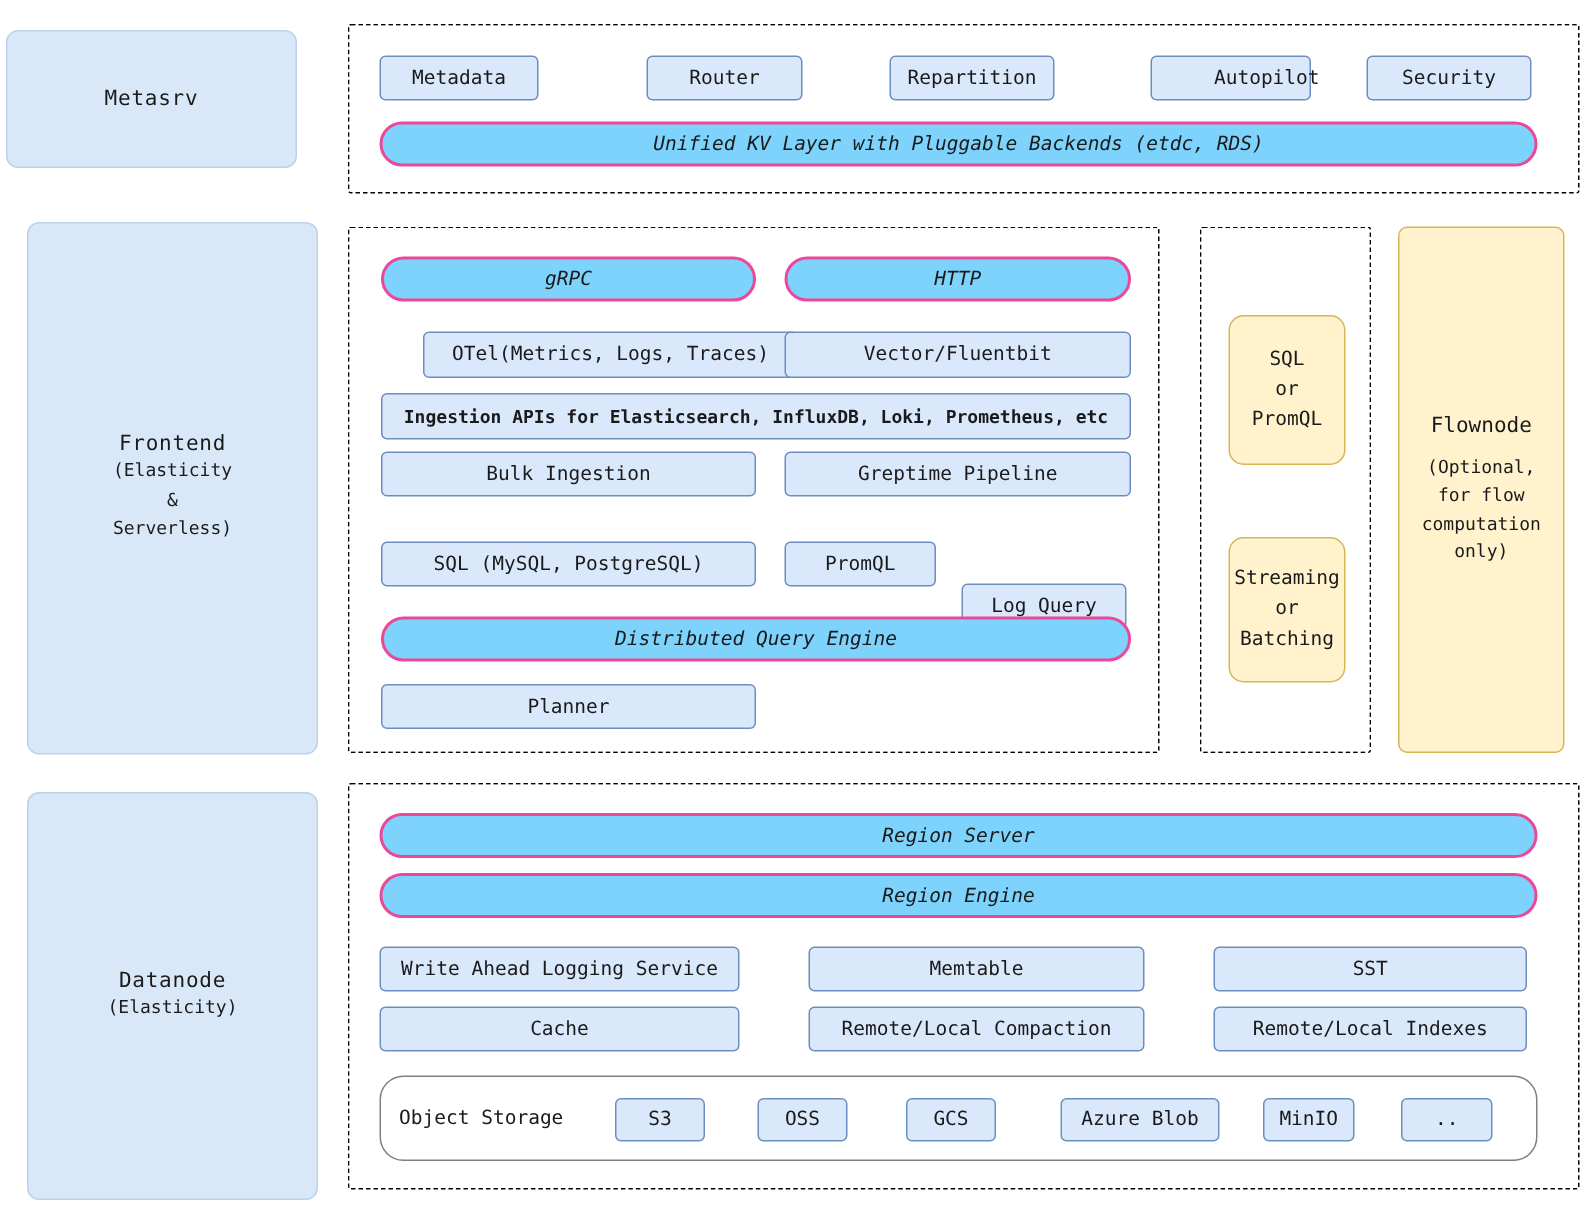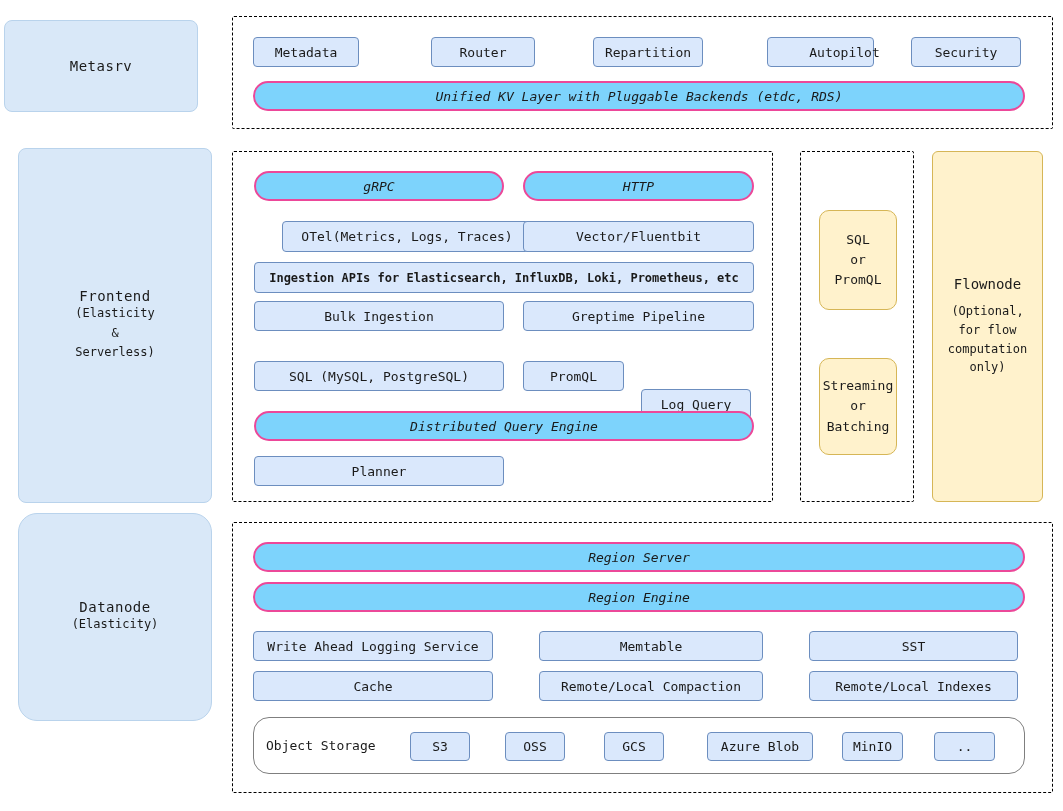--- a/index.html
+++ b/index.html
@@ -150,21 +150,21 @@
   </div>
 
   <div class="abs flownode center col" style="left:932px; top:151px; width:111px; height:351px;">
     <div class="flownode-title">Flownode</div>
     <div class="flownode-sub">(Optional,</div>
     <div class="flownode-sub" style="margin-top:0;">for flow</div>
     <div class="flownode-sub" style="margin-top:0;">computation</div>
     <div class="flownode-sub" style="margin-top:0;">only)</div>
   </div>
 
-  <div class="abs panel center col" style="left:18px; top:513px; width:194px; height:208px;border-radius:19px;">
+  <div class="abs panel center col" style="left:18px; top:528px; width:194px; height:272px;">
     <div class="panel-title">Datanode</div>
     <div class="panel-sub">(Elasticity)</div>
   </div>
 
   <div class="abs dashed" style="left:232px; top:522px; width:821px; height:271px;">
     <div class="abs pill center" style="left:20px; top:19px; width:772px; height:30px;">Region Server</div>
     <div class="abs pill center" style="left:20px; top:59px; width:772px; height:30px;">Region Engine</div>
 
     <div class="abs box-blue center" style="left:20px; top:108px; width:240px; height:30px;">Write Ahead Logging Service</div>
     <div class="abs box-blue center" style="left:306px; top:108px; width:224px; height:30px;">Memtable</div>

